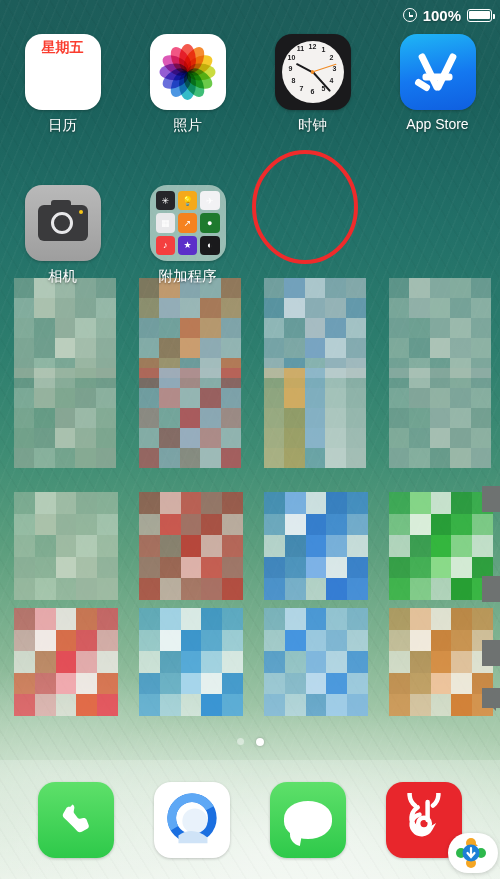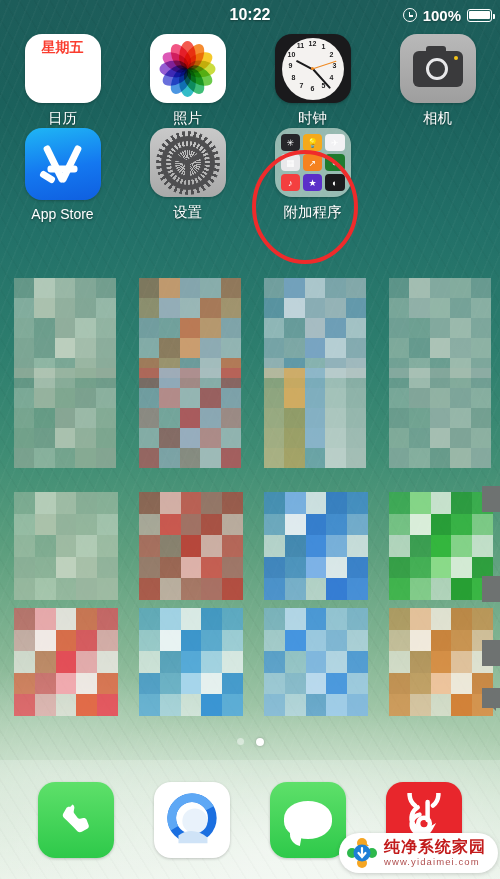--- a/index.html
+++ b/index.html
@@ -62,21 +62,21 @@
   .batt{ width:25px;height:13px;border:1.7px solid #fff;border-radius:3px;position:relative;padding:1.3px; }
   .batt:after{content:"";position:absolute;right:-4px;top:4px;width:2px;height:5px;background:#fff;border-radius:0 1px 1px 0;}
   .batt span{display:block;height:100%;width:100%;background:#fff;border-radius:1px;}
 
   
   #grid{
     position:absolute; left:0; top:34px; width:500px; z-index:20;
     display:grid; grid-template-columns:repeat(4,125px);
     row-gap:0;
   }
-  .cell{ height:94px; display:flex; flex-direction:column; align-items:center; }
+  .cell{ height:151px; display:flex; flex-direction:column; align-items:center; }
   .icon{
     width:76px;height:76px;border-radius:17px;position:relative;overflow:hidden;
     box-shadow:0 1px 3px rgba(0,0,0,.25);
   }
   .label{
     margin-top:6px; font-size:14.5px; color:#fff; font-weight:500;
     text-shadow:0 1px 2.5px rgba(0,0,0,.55); white-space:nowrap;
   }
   .label.en{ font-size:14px; }
 
@@ -178,21 +178,20 @@
   .wm-logo{ width:30px;height:30px;position:relative;flex:none; }
   .wm-txt .t1{ font-size:16px;font-weight:bold;color:#c21a1a;line-height:16px;letter-spacing:1px; }
   .wm-txt .t2{ font-size:9.5px;color:#b05050;letter-spacing:1.1px;margin-top:1px; }
 </style>
 </head>
 <body>
 
 <div id="wallpaper"></div>
 
 <div id="statusbar">
-  <div class="sb-center">10:22</div>
   <div class="sb-right">
     <span class="alarm"></span>
     <span class="pct">100%</span>
     <span class="batt">
         <span></span>
       </span>
   </div>
 </div>
 
 <div id="grid">
@@ -242,55 +241,42 @@
         <span class="hand hh"></span>
         <span class="hand mh"></span>
         <span class="hand sh"></span>
         <span class="cpin"></span>
       </div>
     </div>
     <div class="label">时钟</div>
   </div>
 
   <div class="cell">
-    <div class="icon ic-cam">
-      <div class="cambody">
-        <span class="camlens"></span>
-        <span class="camflash"></span>
-      </div>
-    </div>
-    <div class="label">相机</div>
-  </div>
-
-  <div class="cell">
     <div class="icon ic-appstore">
       <div class="asA">
         <i class="asbar" style="width:7px;height:40px;left:13px;top:2px;transform:rotate(-26deg)"></i>
         <i class="asbar" style="width:7px;height:40px;left:29px;top:2px;transform:rotate(26deg)"></i>
         <i class="asbar" style="width:7px;height:30px;left:21px;top:12px;transform:rotate(90deg)"></i>
         <i class="asbar" style="width:7px;height:16px;left:6px;top:27px;transform:rotate(-58deg)"></i>
       </div>
     </div>
     <div class="label en">App Store</div>
   </div>
 
-
   <div class="cell">
-    <div class="icon ic-settings">
-      <div class="gear">
-        <span class="gteeth"></span>
-        <span class="gring"></span>
-        <span class="gcore"></span>
-        <span class="gspoke" style="transform:rotate(0deg)"></span>
-        <span class="gspoke" style="transform:rotate(120deg)"></span>
-        <span class="gspoke" style="transform:rotate(240deg)"></span>
+    <div class="icon ic-cam">
+      <div class="cambody">
+        <span class="camlens"></span>
+        <span class="camflash"></span>
       </div>
     </div>
-    <div class="label">设置</div>
-  </div>
+    <div class="label">相机</div>
+  </div>
+
+
 
   <div class="cell">
     <div class="icon ic-folder" id="folder">
         <span class="mini" style="background: rgb(38, 38, 42);">✳</span>
         <span class="mini" style="background: rgb(245, 169, 27);">💡</span>
         <span class="mini" style="background: rgb(242, 242, 244);">✈</span>
         <span class="mini" style="background: rgb(233, 233, 235);">▦</span>
         <span class="mini" style="background: rgb(245, 130, 31);">↗</span>
         <span class="mini" style="background: rgb(30, 122, 46);">●</span>
         <span class="mini" style="background: rgb(244, 63, 63);">♪</span>
@@ -786,17 +772,13 @@
     <svg width="30" height="30" viewBox="0 0 30 30">
       <path d="M15 1 L22 8 L15 8 Z" fill="#f5a623" transform="rotate(0 15 15)"></path>
       <circle cx="15" cy="5" r="5" fill="#f5a623"></circle>
       <circle cx="25" cy="15" r="5" fill="#2db84c"></circle>
       <circle cx="15" cy="25" r="5" fill="#f5a623"></circle>
       <circle cx="5" cy="15" r="5" fill="#2db84c"></circle>
       <circle cx="15" cy="15" r="8.5" fill="#1e7fd6"></circle>
       <path d="M15 10 L15 18 M11.5 15 L15 19 L18.5 15" stroke="#fff" stroke-width="2.2" fill="none" stroke-linecap="round"></path>
     </svg>
   </div>
-  <div class="wm-txt">
-    <div class="t1">纯净系统家园</div>
-    <div class="t2">www.yidaimei.com</div>
-  </div>
 </div>
 
 </body></html>

